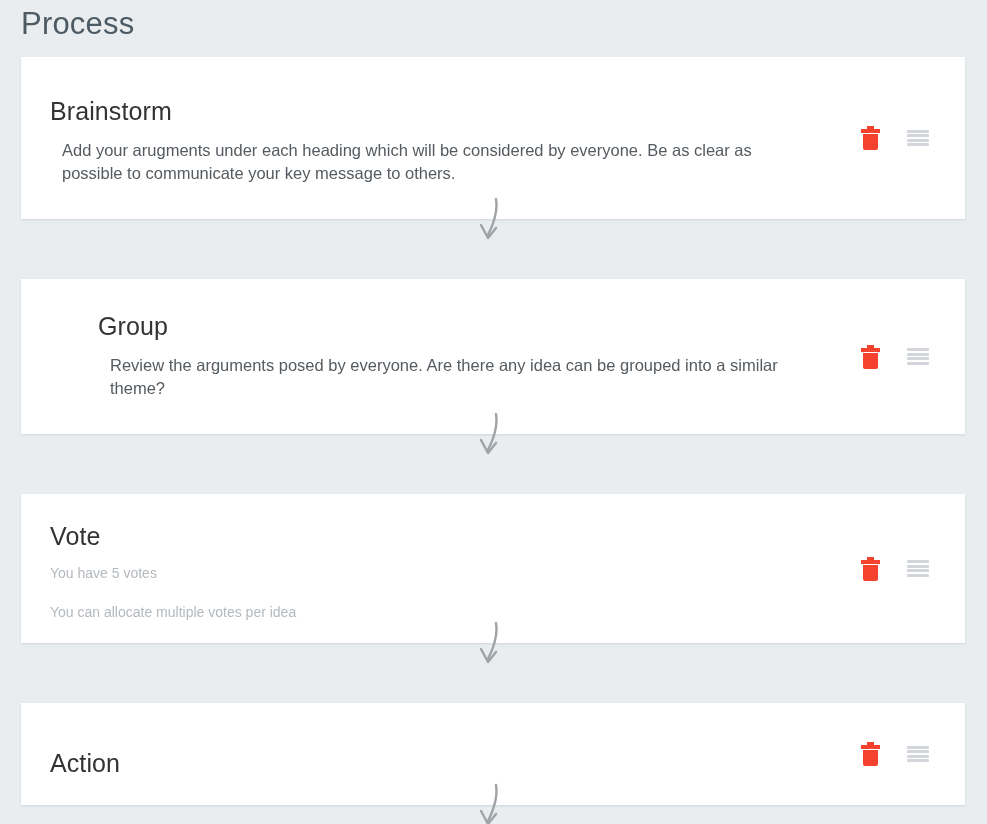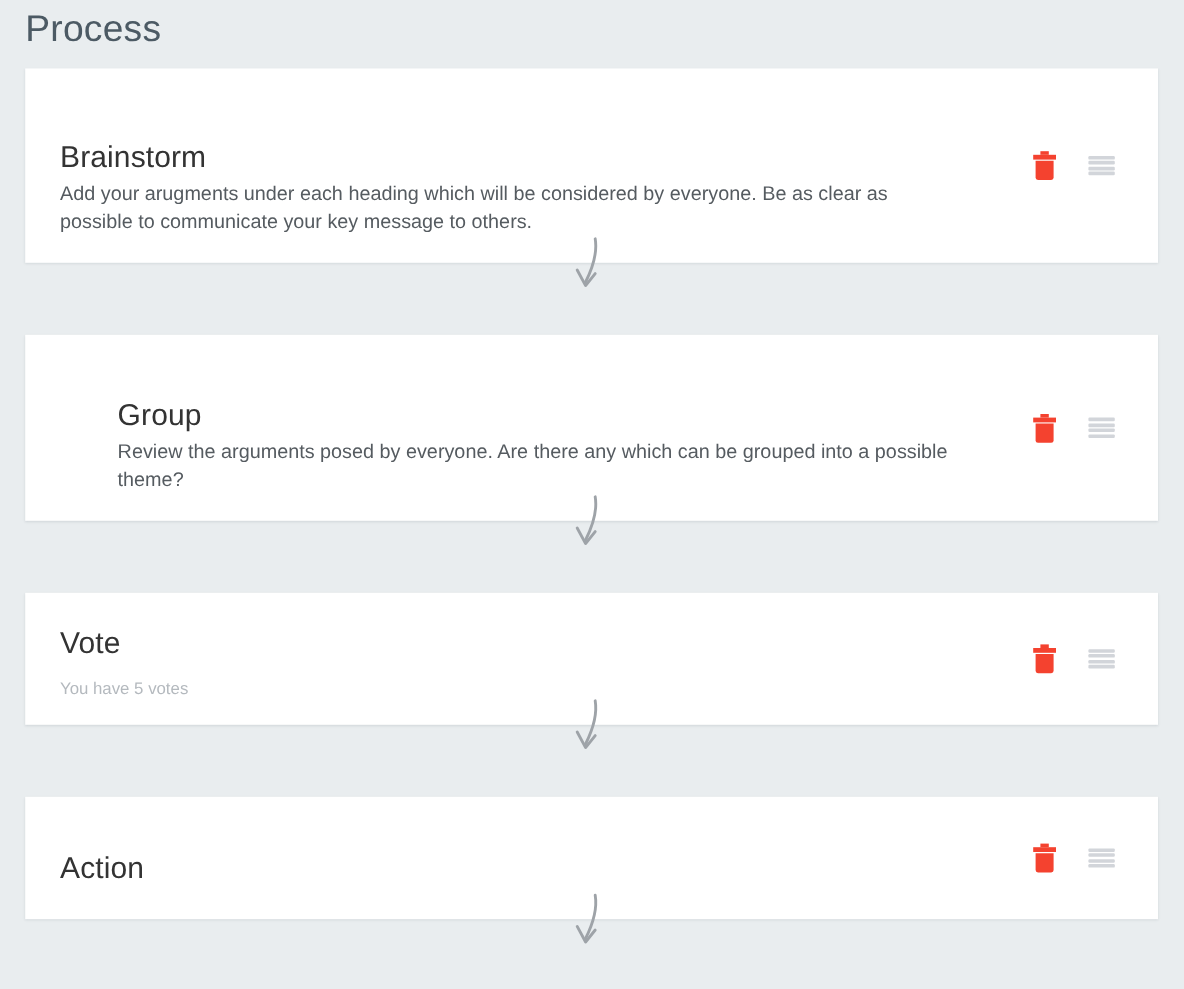--- a/index.html
+++ b/index.html
@@ -55,21 +55,21 @@
     font-weight: 400;
     color: #333333;
     line-height: 32px;
     margin: 0 0 4px 0;
     letter-spacing: 0.1px;
   }
   .card-desc {
     font-size: 16.5px;
     color: #555b60;
     line-height: 23px;
-    margin: 0;
+    margin: 12px;
     max-width: 745px;
     font-weight: 400;
   }
   .card-meta {
     margin-top: 16px;
     display: flex;
     gap: 21px;
     flex-wrap: wrap;
   }
   .card-meta.tight { margin-top: 12px; flex-direction: column; }
@@ -191,21 +191,21 @@
     <div class="connector">
       <svg width="40" height="66" viewBox="0 0 40 66" fill="none">
         <path d="M27 2 C29 14, 25 26, 19 38" stroke="#9ea3a8" stroke-width="2.4" stroke-linecap="round" fill="none"></path>
         <path d="M12 28 L19 41 L27 31" stroke="#9ea3a8" stroke-width="2.4" stroke-linecap="round" stroke-linejoin="round" fill="none"></path>
       </svg>
     </div>
 
     <div class="card" style="min-height:155px;padding-left:48px;">
       <div class="card-body">
         <h2 class="card-title">Group</h2>
-        <p class="card-desc">Review the arguments posed by everyone. Are there any which can be grouped into a possible theme?</p>
+        <p class="card-desc">Review the arguments posed by everyone. Are there any idea can be grouped into a similar theme?</p>
       </div>
       <div class="card-actions">
         <button class="icon-btn" title="Delete stage">
           <span class="trash">
             <span class="lid-tab"></span>
               <span class="lid"></span>
               <span class="can"></span>
           </span>
         </button>
         <button class="icon-btn" title="Reorder stage">
@@ -224,20 +224,21 @@
         <path d="M27 2 C29 14, 25 26, 19 38" stroke="#9ea3a8" stroke-width="2.4" stroke-linecap="round" fill="none"></path>
         <path d="M12 28 L19 41 L27 31" stroke="#9ea3a8" stroke-width="2.4" stroke-linecap="round" stroke-linejoin="round" fill="none"></path>
       </svg>
     </div>
 
     <div class="card" style="min-height:102px;gap:16px;">
       <div class="card-body">
         <h2 class="card-title">Vote</h2>
         <div class="card-meta tight">
           <span class="meta-tag">You have 5 votes</span>
+          <span class="meta-tag">You can allocate multiple votes per idea</span>
         </div>
       </div>
       <div class="card-actions">
         <button class="icon-btn" title="Delete stage">
           <span class="trash">
             <span class="lid-tab"></span>
               <span class="lid"></span>
               <span class="can"></span>
           </span>
         </button>

